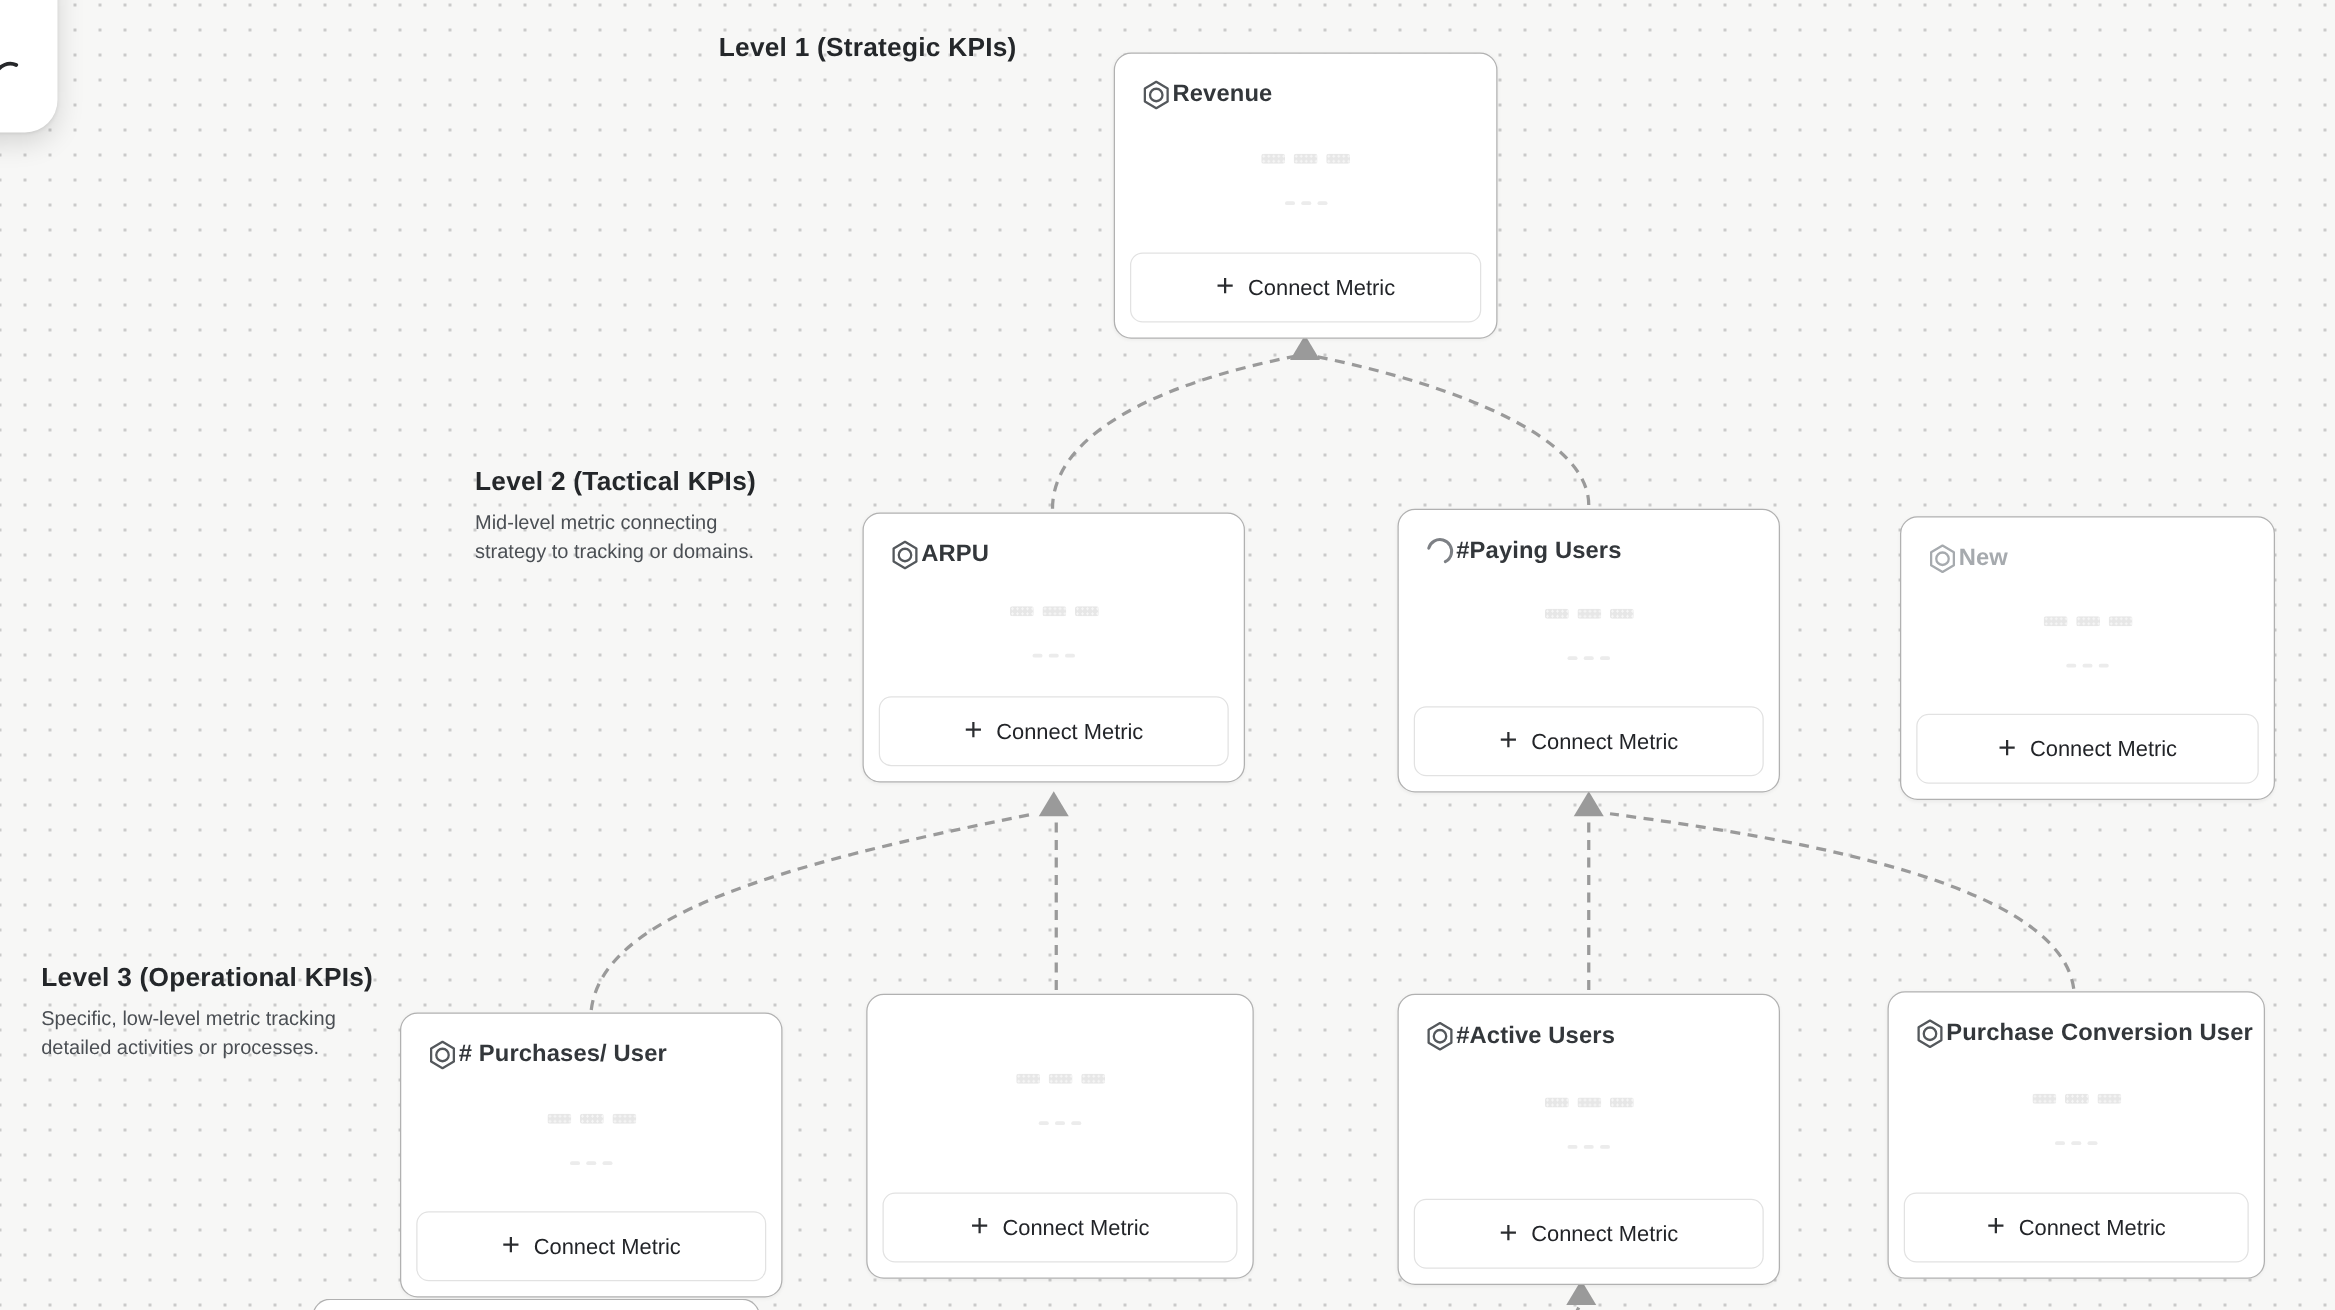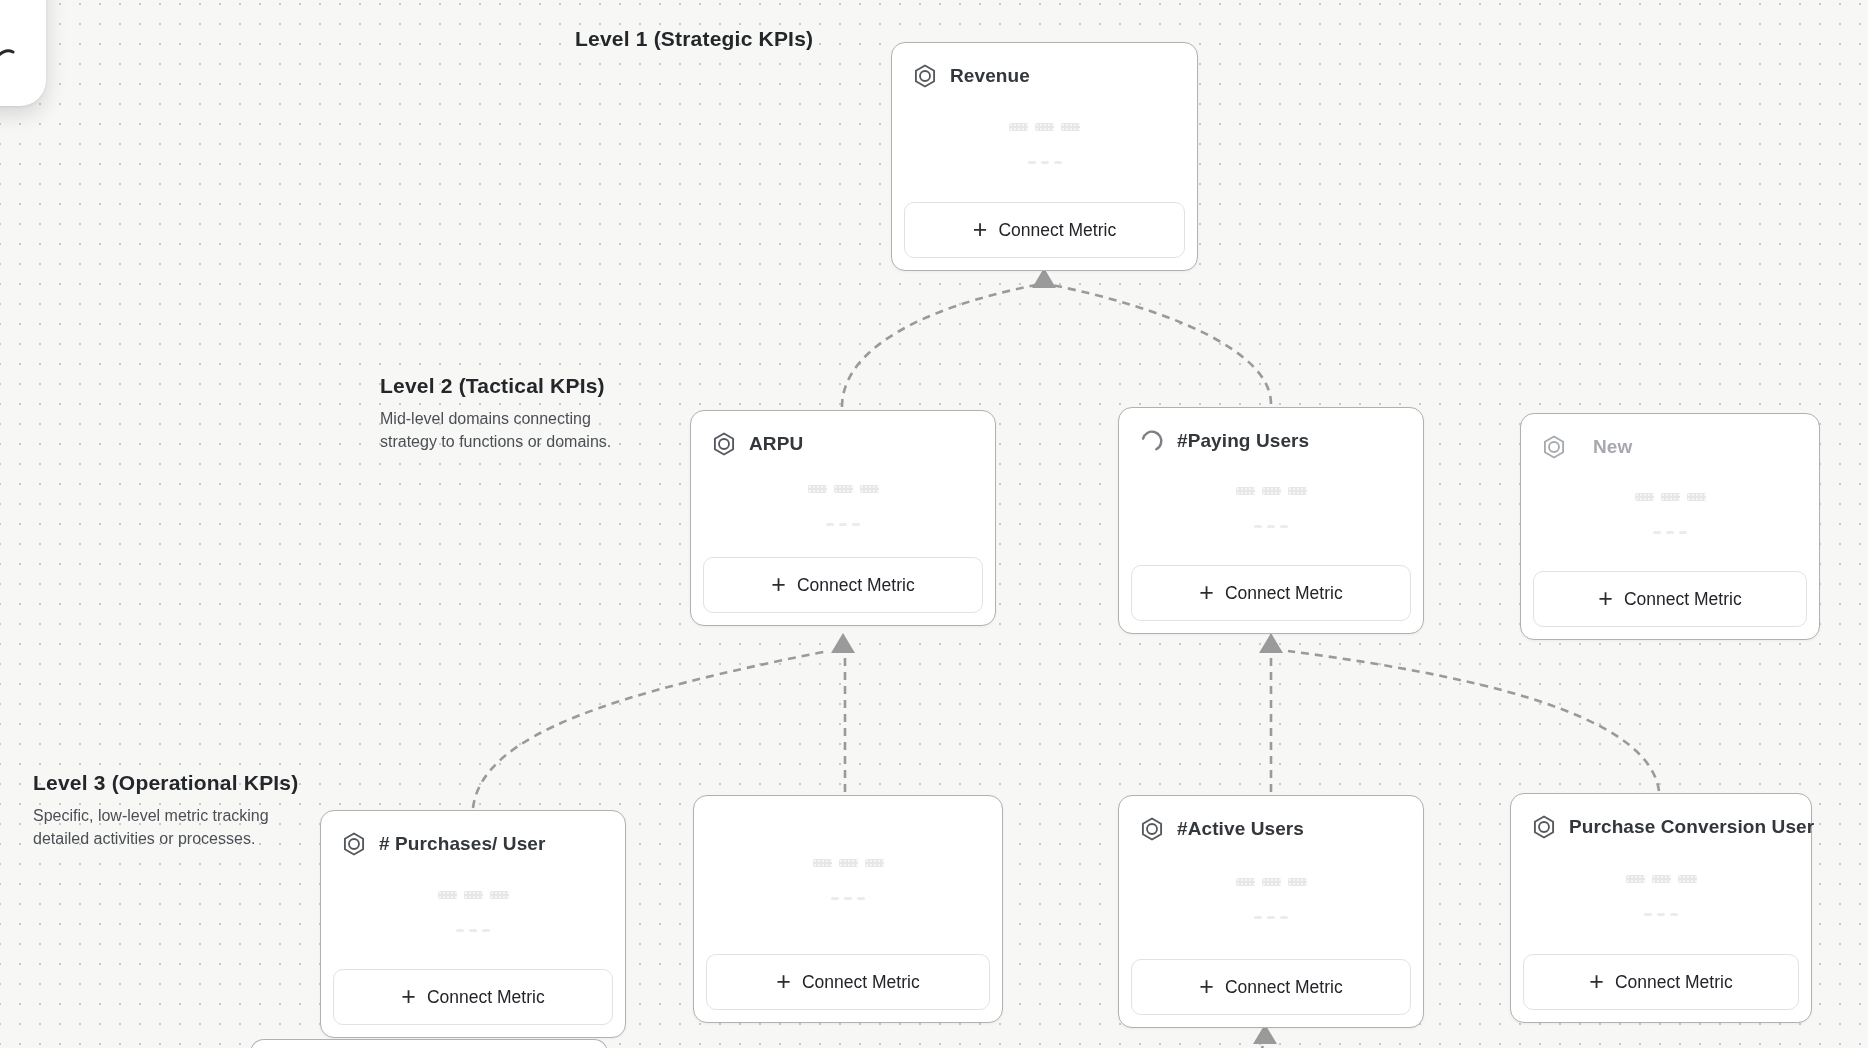--- a/index.html
+++ b/index.html
@@ -19,24 +19,24 @@
   .section{position:absolute;z-index:2;}
   .section h2{margin:0 0 10px 0;font-size:21px;font-weight:700;color:#24272a;letter-spacing:.2px;}
   .section p{margin:0;font-size:16px;line-height:1.42;color:#4b4f54;max-width:252px;}
   
   .kpi-card{
     position:absolute;z-index:2;background:#fff;
     border:1.5px solid #b1b1b1;border-radius:14px;
     box-shadow:0 1px 3px rgba(0,0,0,.05);
     display:flex;flex-direction:column;padding:12px;
   }
-  .card-header{display:flex;align-items:center;gap:12px;padding:8px 6px 0 8px;}
+  .card-header{display:flex;align-items:center;padding:8px 6px 0 8px;}
   .card-header svg{display:block;flex:none;}
   .card-title{font-size:19px;font-weight:700;color:#33373b;letter-spacing:.1px;white-space:nowrap;}
-  .kpi-card.draft .card-title{color:#a6aaae;margin-left:14px;}
+  .kpi-card.draft .card-title{color:#a6aaae;}
   .skeleton{flex:1;display:flex;flex-direction:column;align-items:center;justify-content:center;gap:30px;padding-bottom:4px;}
   .sk-row{display:flex;gap:7px;}
   .sk-bar{width:19px;height:8px;border-radius:2px;background-color:#e7e7e7;
     background-image:radial-gradient(circle,#f6f6f6 .9px,transparent 1px);background-size:4px 4px;}
   .sk-mini{width:8px;height:3px;border-radius:1.5px;background:#ececec;}
   .connect-btn{
     height:56px;flex:none;background:#fff;border:1.5px solid #e2e2e2;border-radius:10px;
     display:flex;align-items:center;justify-content:center;gap:11px;
     font-family:inherit;font-size:17.5px;font-weight:500;color:#222428;cursor:pointer;padding:0;
   }
@@ -77,21 +77,21 @@
     <svg width="28" height="26" viewBox="0 0 28 26">
       <path d="M 1 16 C 6 8 13 5 19 8" fill="none" stroke="#26282b" stroke-width="3" stroke-linecap="round"></path>
     </svg>
   </div>
 
   <div class="section" style="left:575px;top:27px;">
     <h2>Level 1 (Strategic KPIs)</h2>
   </div>
   <div class="section" style="left:380px;top:374px;">
     <h2>Level 2 (Tactical KPIs)</h2>
-    <p>Mid-level domains connecting strategy to functions or domains.</p>
+    <p>Mid-level metric connecting strategy to tracking or domains.</p>
   </div>
   <div class="section" style="left:33px;top:771px;">
     <h2>Level 3 (Operational KPIs)</h2>
     <p>Specific, low-level metric tracking detailed activities or processes.</p>
   </div>
 
   <div class="kpi-card" style="left:891px;top:42px;width:307px;height:229px">
     <div class="card-header">
       <svg width="26" height="26" viewBox="0 0 24 24">
         <path d="M12 2.3 L20.4 7.15 L20.4 16.85 L12 21.7 L3.6 16.85 L3.6 7.15 Z" fill="none" stroke="#54585c" stroke-width="1.7" stroke-linejoin="round"></path>

